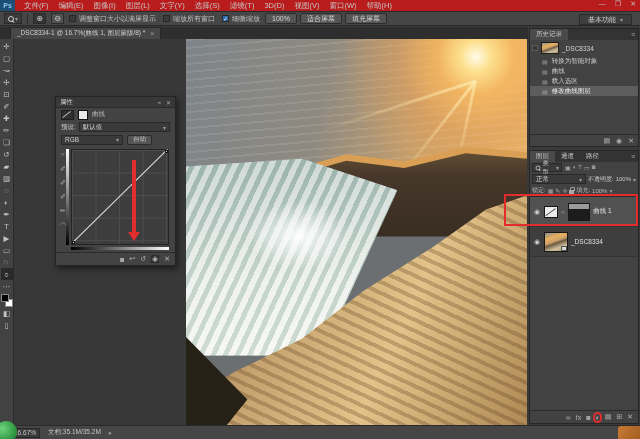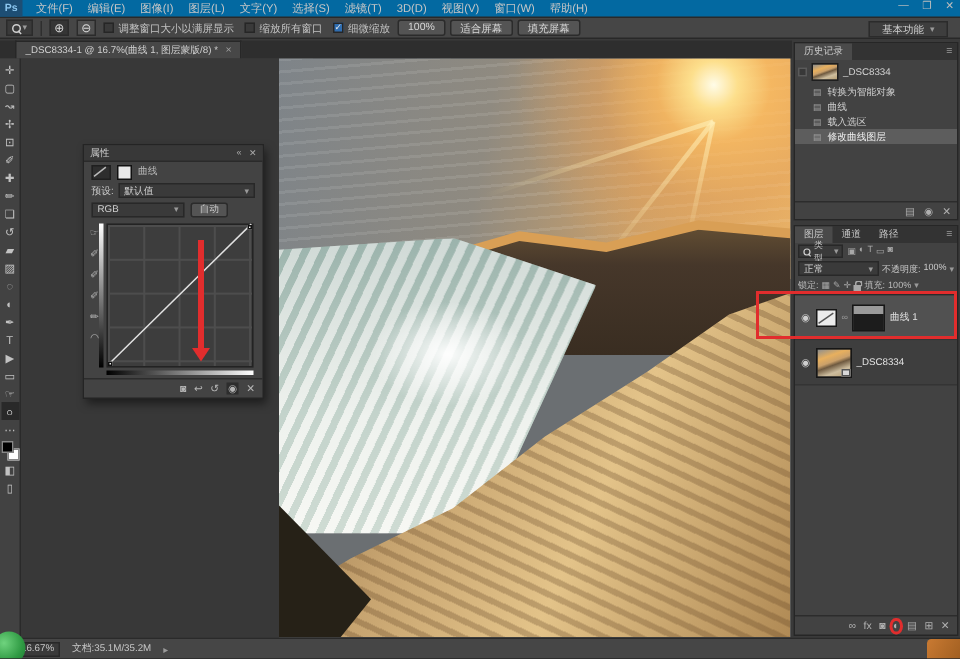--- a/index.html
+++ b/index.html
@@ -1,20 +1,20 @@
 <!DOCTYPE html>
 <html><head>
 <meta charset="utf-8">
 <style>
   html,body{margin:0;padding:0;background:#222;}
   *{box-sizing:border-box;font-family:"Liberation Sans","DejaVu Sans",sans-serif;}
   #app{position:relative;width:640px;height:439px;background:#3a3a3a;overflow:hidden;color:#c9c9c9;font-size:8px;}
 
   
-  #menubar{position:absolute;left:0;top:0;width:640px;height:12px;background:#0369a1;border-bottom:1px solid #2a2a2a;display:flex;align-items:center;gap:0;}
+  #menubar{position:absolute;left:0;top:0;width:640px;height:12px;background:#b91c1c;border-bottom:1px solid #2a2a2a;display:flex;align-items:center;gap:0;}
   #ps-logo{width:15px;height:11px;background:#1d4e74;color:#8cc7f0;font-size:7px;font-weight:bold;display:flex;align-items:center;justify-content:center;margin-right:4px;}
   .menu-item{padding:0 5px;font-size:7.5px;color:#c6c6c6;line-height:12px;white-space:nowrap;}
   #win-controls{position:absolute;right:4px;top:0;display:flex;gap:9px;font-size:7px;color:#bdbdbd;}
   #win-controls span{cursor:default;}
 
   
   #optionsbar{position:absolute;left:0;top:12px;width:640px;height:14px;background:#464646;border-bottom:1px solid #282828;display:flex;align-items:center;gap:5px;padding:0 4px;font-size:7px;}
   .tool-chip{width:18px;height:11px;background:#3a3a3a;border:1px solid #2b2b2b;display:flex;align-items:center;justify-content:center;gap:1px;}
   .mag{position:relative;width:6px;height:6px;}
   .mag::before{content:"";position:absolute;left:0;top:0;width:4px;height:4px;border:1px solid #cfcfcf;border-radius:50%;}

